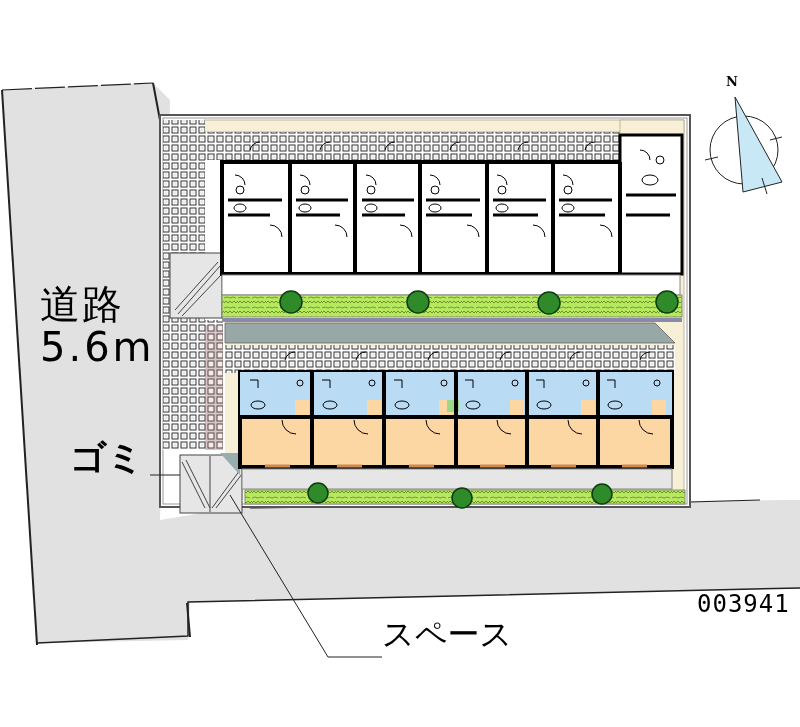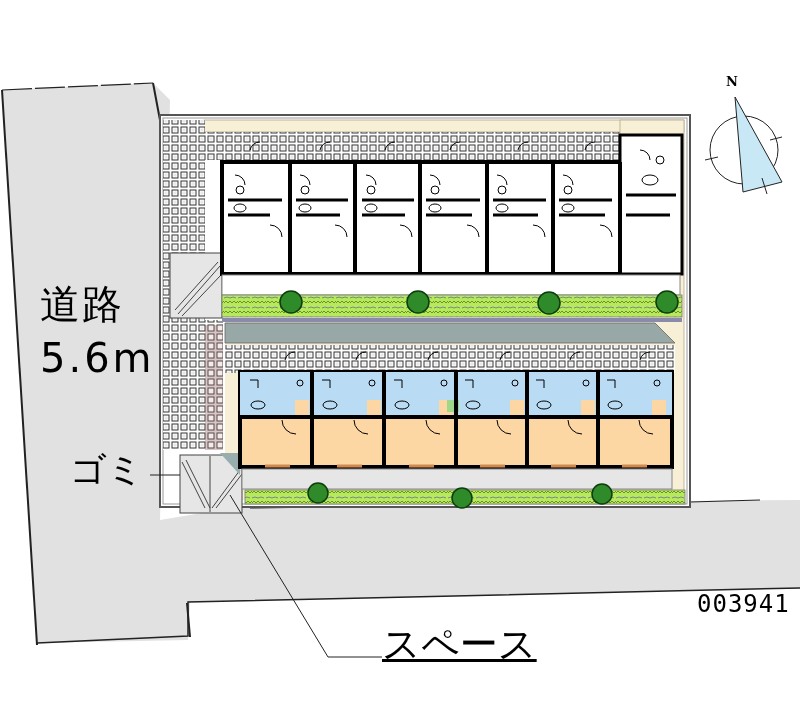--- a/index.html
+++ b/index.html
@@ -2,26 +2,26 @@
 <html><head>
 <meta charset="utf-8">
 <style>
   html,body{margin:0;padding:0;background:#ffffff;}
   body{width:800px;height:727px;position:relative;overflow:hidden;font-family:"DejaVu Sans","Liberation Sans",sans-serif;}
   svg{position:absolute;left:0;top:0;}
   .lbl{position:absolute;color:#000;font-family:"DejaVu Sans",sans-serif;line-height:1;white-space:nowrap;}
   .road-label{left:40px;top:256px;font-size:40px;}
   .road-label span{display:block;}
   .road-name{letter-spacing:2px;margin-top:28px;}
-  .road-width{margin-top:14px;font-size:40px;letter-spacing:3px;}
-  .trash-label{left:70px;top:452px;font-size:36px;text-align:center;}
+  .road-width{margin-top:3px;font-size:40px;letter-spacing:3px;}
+  .trash-label{left:70px;top:440px;font-size:36px;text-align:center;font-weight:bold;}
   .trash-label span{display:block;}
   .bike-label{left:382px;top:612px;font-size:36px;text-align:center;}
   .bike-label span{display:block;}
-  .bike-label .l2{margin-top:13px;font-size:38px;text-decoration:underline;}
+  .bike-label .l2{margin-top:6px;font-size:32px;}
   .prop-id{left:697px;top:592px;font-size:24px;letter-spacing:1px;font-family:"DejaVu Sans Mono","Liberation Mono",monospace;}
   .north-letter{left:726px;top:75px;font-size:13px;font-weight:bold;font-family:"DejaVu Serif",serif;}
 </style>
 </head>
 <body>
 
 <svg width="800" height="727" viewBox="0 0 800 727">
   <defs>
     <pattern id="grid" width="9" height="9" patternUnits="userSpaceOnUse">
       <rect width="9" height="9" fill="#ffffff"></rect>

